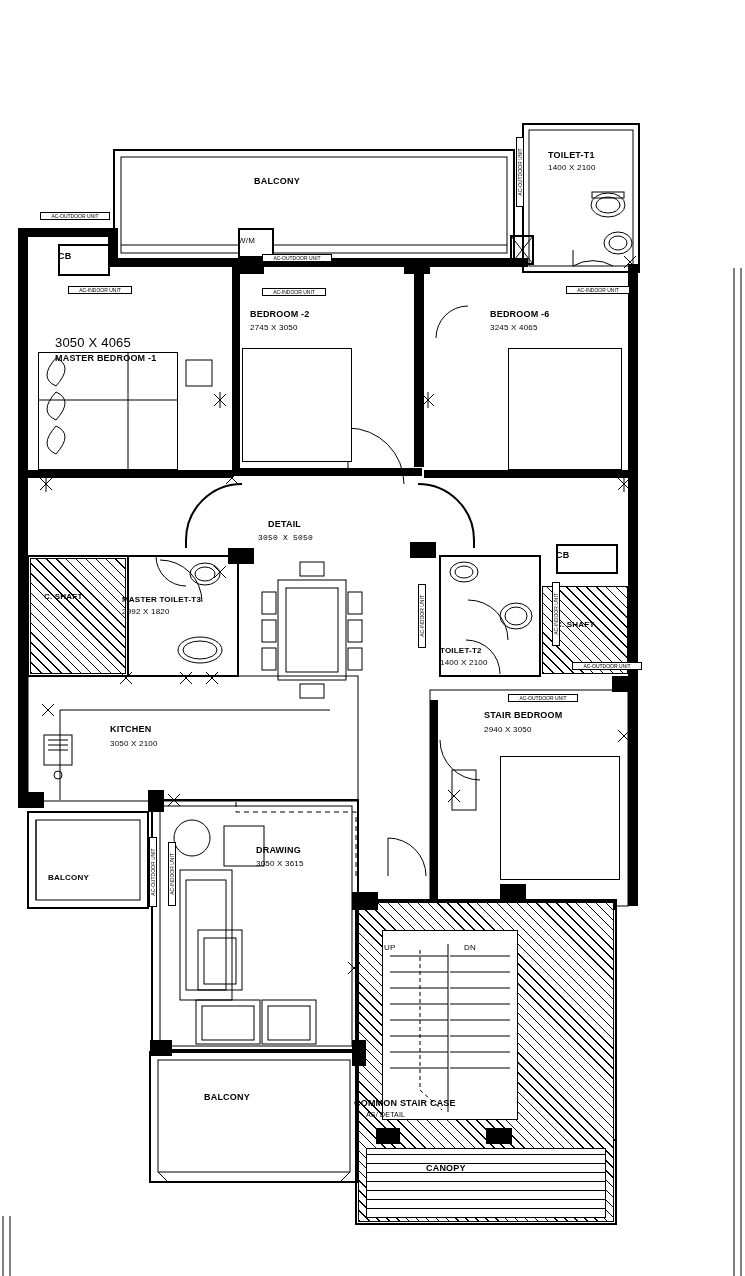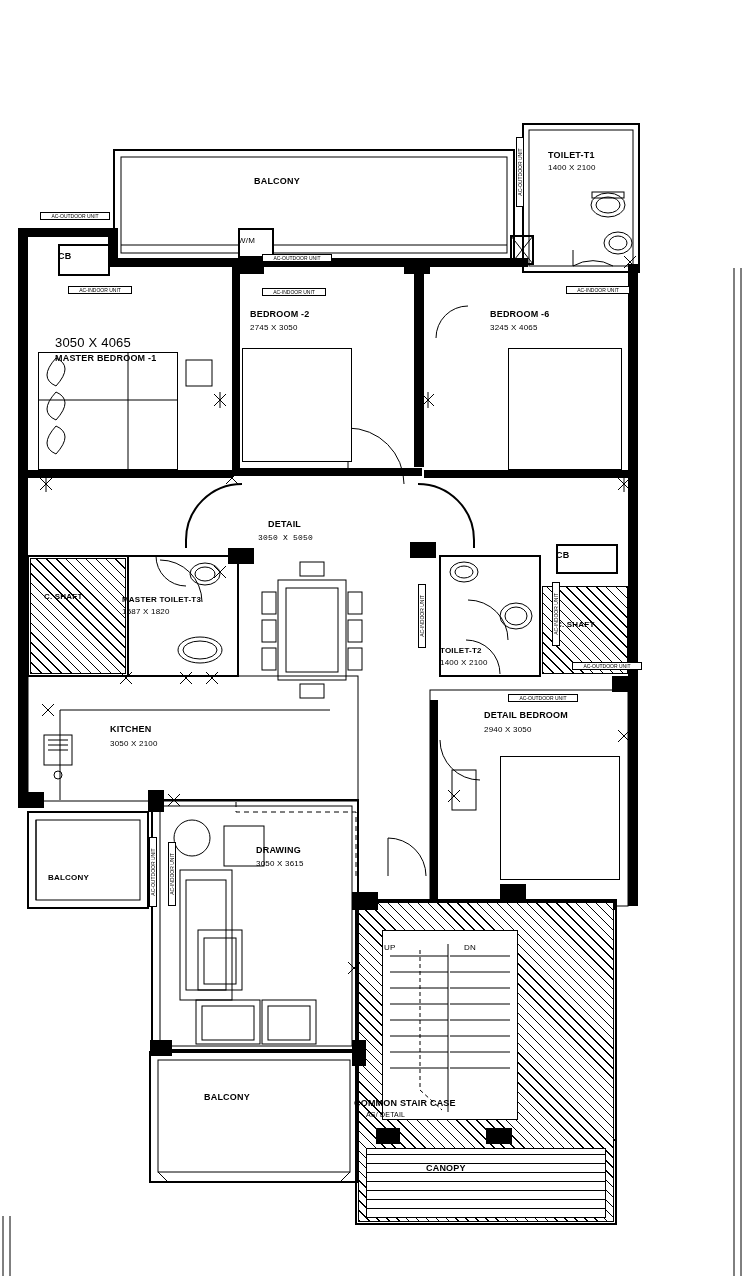--- a/index.html
+++ b/index.html
@@ -278,29 +278,29 @@
   <div class="lbl b" style="left:250px;top:309px;width:120px;">BEDROOM -2</div>
   <div class="lbl" style="left:250px;top:322px;width:120px;font-size:8px;">2745 X 3050</div>
 
   <div class="lbl b" style="left:490px;top:309px;width:128px;">BEDROOM -6</div>
   <div class="lbl" style="left:490px;top:322px;width:128px;font-size:8px;">3245 X 4065</div>
 
   <div class="lbl b" style="left:268px;top:519px;width:90px;">DETAIL</div>
   <div class="lbl" style="left:258px;top:532px;width:110px;font-size:8px;font-family:Liberation Mono, monospace;">3050 X 5050</div>
 
   <div class="lbl b" style="left:122px;top:594px;width:122px;font-size:8px;">MASTER TOILET-T3</div>
-  <div class="lbl" style="left:122px;top:606px;width:122px;font-size:8px;">1587 X 1820</div>
+  <div class="lbl" style="left:122px;top:606px;width:122px;font-size:8px;">2992 X 1820</div>
 
   <div class="lbl b" style="left:440px;top:645px;width:88px;font-size:8px;">TOILET-T2</div>
   <div class="lbl" style="left:440px;top:657px;width:88px;font-size:8px;">1400 X 2100</div>
 
   <div class="lbl b" style="left:110px;top:724px;width:120px;">KITCHEN</div>
   <div class="lbl" style="left:110px;top:738px;width:120px;font-size:8px;">3050 X 2100</div>
 
-  <div class="lbl b" style="left:484px;top:710px;width:140px;">DETAIL BEDROOM</div>
+  <div class="lbl b" style="left:484px;top:710px;width:140px;">STAIR BEDROOM</div>
   <div class="lbl" style="left:484px;top:724px;width:140px;font-size:8px;">2940 X 3050</div>
 
   <div class="lbl b" style="left:256px;top:845px;width:106px;">DRAWING</div>
   <div class="lbl" style="left:256px;top:858px;width:106px;font-size:8px;">3050 X 3615</div>
 
   <div class="lbl b" style="left:48px;top:872px;width:84px;font-size:8px;">BALCONY</div>
   <div class="lbl b" style="left:204px;top:1092px;width:104px;">BALCONY</div>
 
   <div class="lbl b" style="left:354px;top:1098px;width:148px;font-size:9px;">COMMON STAIR CASE</div>
   <div class="lbl" style="left:366px;top:1109px;width:148px;font-size:7px;">AS/ DETAIL</div>

